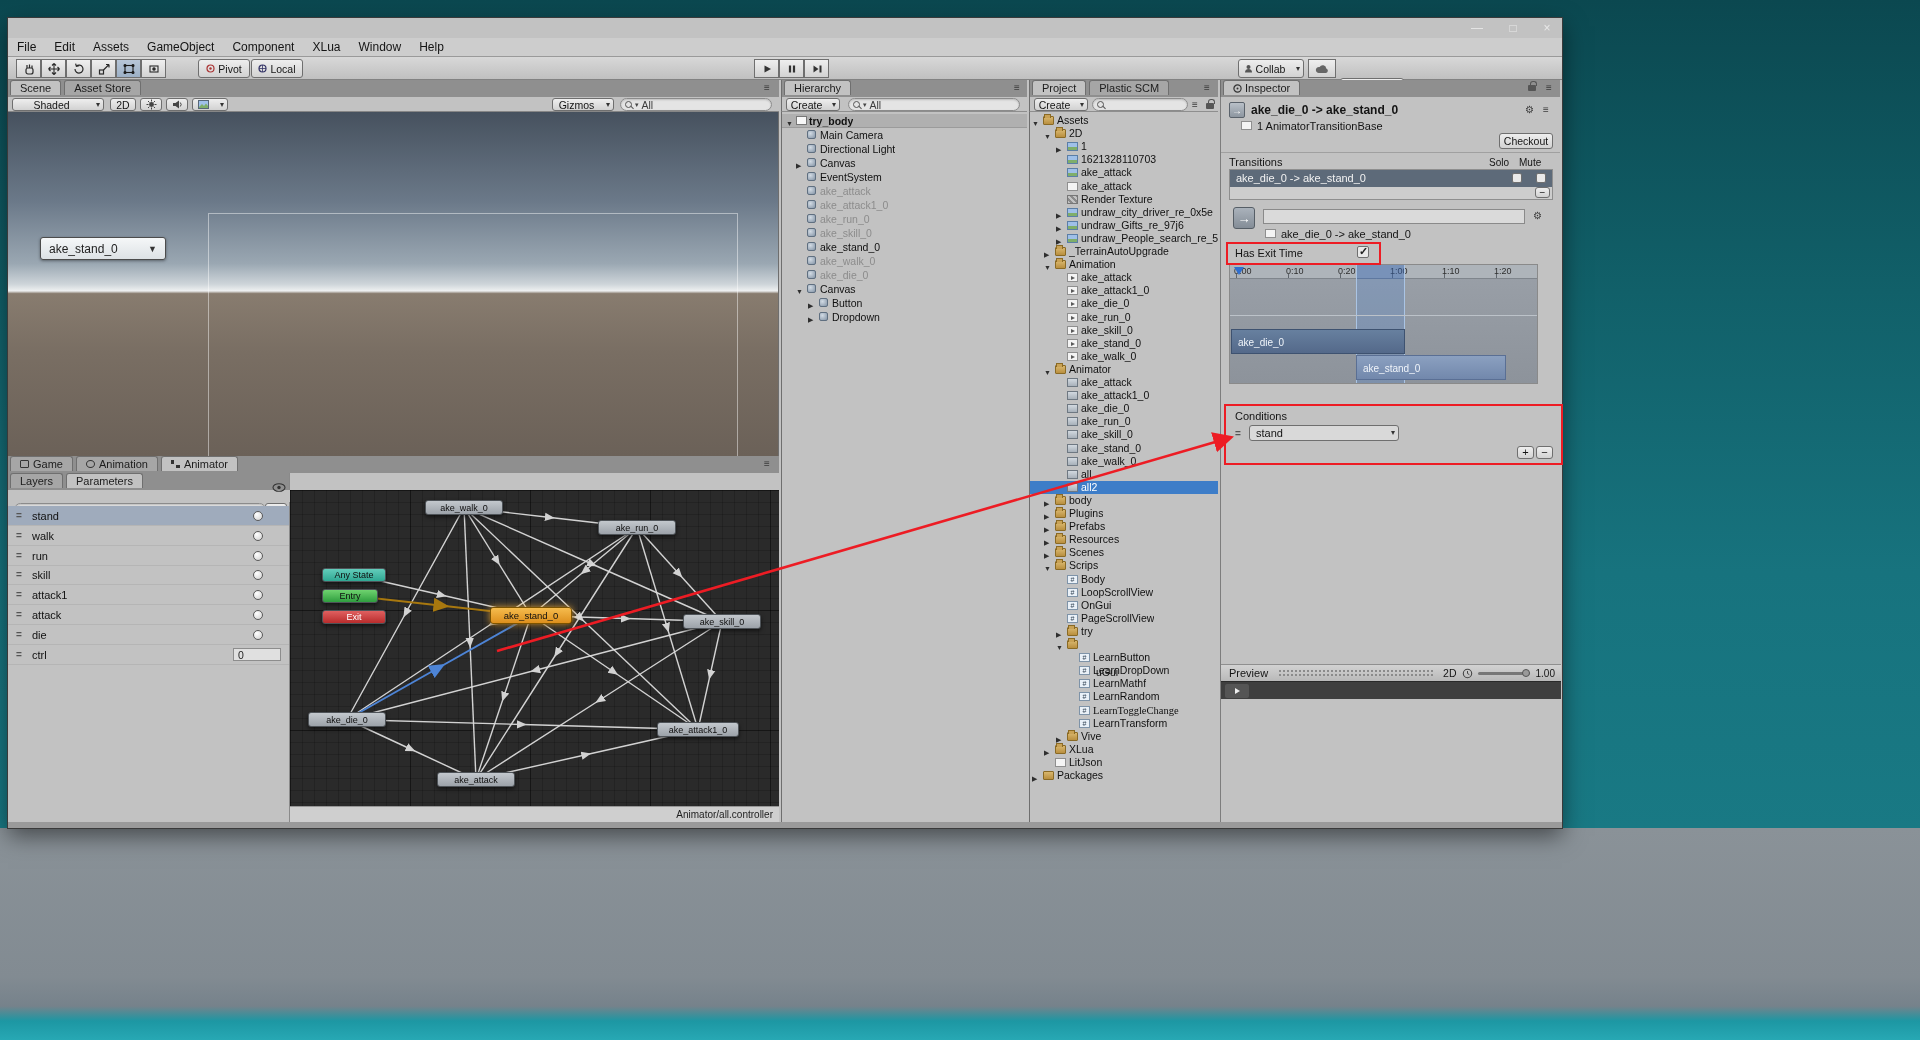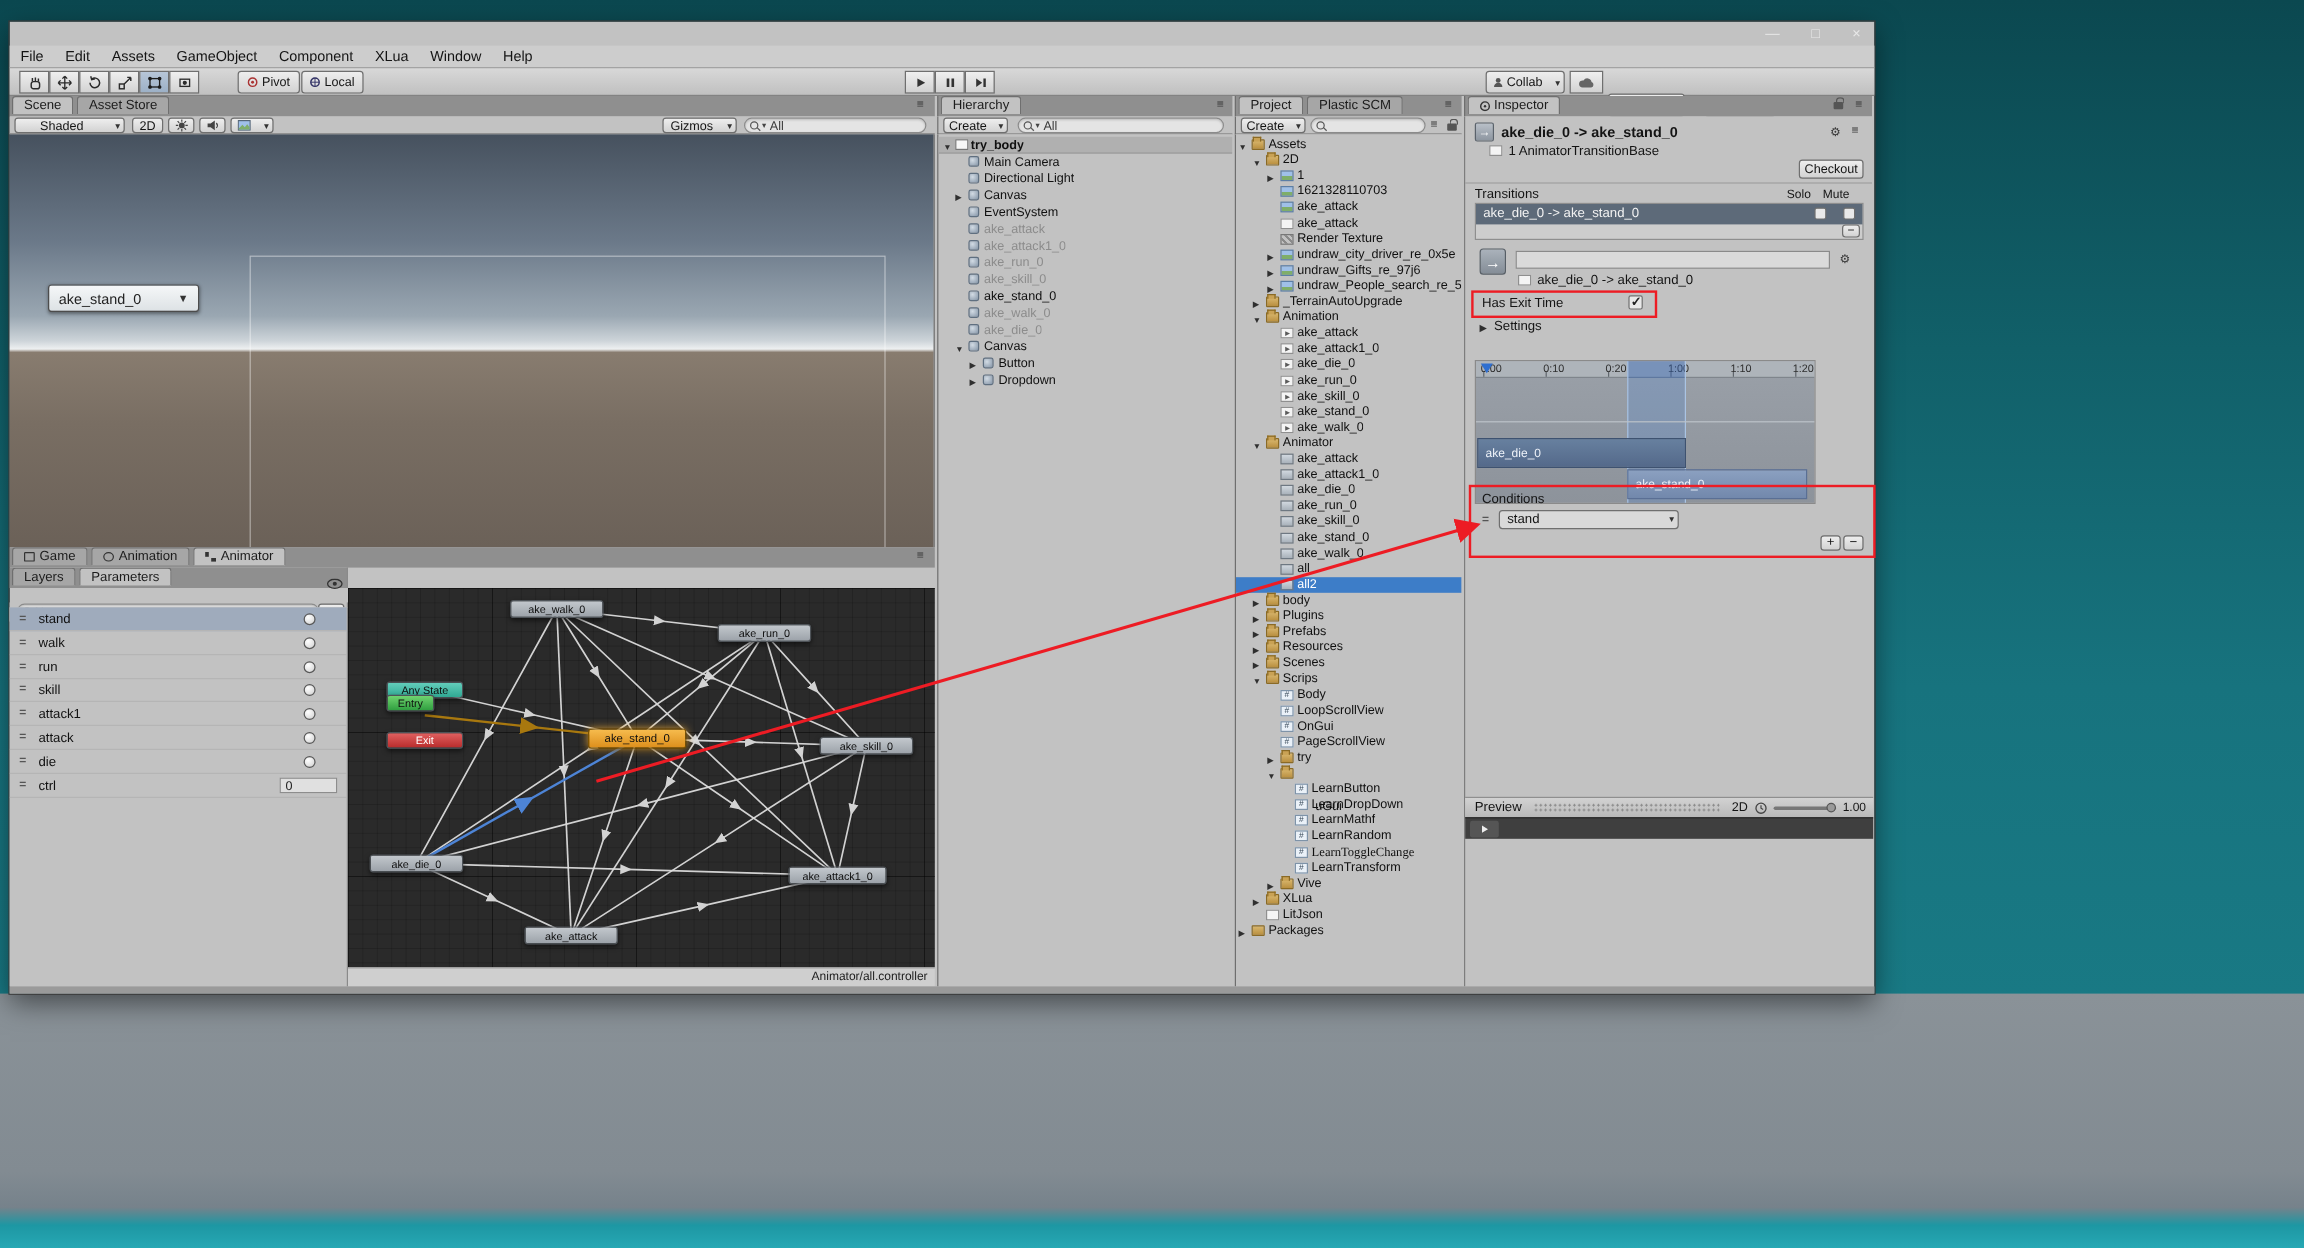--- a/index.html
+++ b/index.html
@@ -94,21 +94,21 @@
 .ic-rt{background:repeating-linear-gradient(45deg,#c2c2c2 0 2px,#8a8a8a 2px 4px);border:1px solid #777}
 .ic-go{width:9px;height:9px;background:radial-gradient(circle at 35% 35%,#d2dbe4,#8494a6);border:1px solid #5f6f80;border-radius:2px}
 .ic-scene{background:#f7f7f7;border:1px solid #777}
 
 .insp{position:absolute;left:1220px;top:97px;width:340px;height:725px;background:#c2c2c2;border-left:1px solid #7d7d7d}
 .ilabel{position:absolute;font-size:11px;color:#141414;white-space:nowrap}
 .cb{position:absolute;width:12px;height:12px;background:#e9e9e9;border:1px solid #6f6f6f;border-radius:2px}
 .cb.checked::after{content:"✓";position:absolute;left:1px;top:-2px;font-size:11px;font-weight:bold;color:#222}
 .translist{position:absolute;left:8px;top:72px;width:324px;height:31px;border:1px solid #8e8e8e;background:#cdcdcd}
 .transrow{position:absolute;left:0;top:0;width:100%;height:17px;background:#5d6a79;color:#f2f2f2;font-size:11px;line-height:17px;padding-left:6px}
-.tl{position:absolute;left:8px;top:203px;width:284px;height:120px;border:1px solid #8a8a8a;background:linear-gradient(#9aa0a8,#8d939b)}
+.tl{position:absolute;left:8px;top:167px;width:309px;height:120px;border:1px solid #8a8a8a;background:linear-gradient(#9aa0a8,#8d939b)}
 .tl-ruler{position:absolute;left:0;top:0;width:100%;height:14px;background:#aeb4ba;border-bottom:1px solid #7f858c}
 .tl-lab{position:absolute;top:1px;font-size:9px;color:#2e2e2e}
 .tl-tick{position:absolute;bottom:0;width:1px;height:4px;background:#5f656c}
 .tlbar{position:absolute;height:25px;font-size:10px;color:#f0f4fa;line-height:25px;padding-left:6px;border:1px solid #3e5270}
 .prevhead{position:absolute;left:0;top:567px;width:340px;height:17px;background:linear-gradient(#d2d2d2,#b9b9b9);border-top:1px solid #8f8f8f;display:flex;align-items:center;font-size:11px;color:#141414}
 .dots{height:8px;background-image:radial-gradient(#8b8b8b 1px,transparent 1.1px);background-size:4px 4px;flex:1;margin:0 10px}
 .playstrip{position:absolute;left:0;top:584px;width:340px;height:18px;background:#3f3f3f;border-top:1px solid #2a2a2a}
 .blackbox{position:absolute;left:0;top:602px;width:340px;height:123px;background:linear-gradient(#171717,#060606);overflow:hidden}
 .pv-msg{position:absolute;left:0;width:100%;text-align:center;color:#ececec;font-size:10.5px;font-weight:bold}
 .wm{color:rgba(195,195,195,.6);position:absolute}
@@ -411,21 +411,21 @@
         <path d="M432 131.5 L420 185.5 L408 239.5" stroke="#dcdcdc" stroke-width="1.4" fill="none" opacity="0.95" marker-mid="url(#aw)"></path>
         <path d="M57 229.5 L121.5 259.5 L186 289.5" stroke="#dcdcdc" stroke-width="1.4" fill="none" opacity="0.95" marker-mid="url(#aw)"></path>
         <path d="M57 229.5 L232.5 234.5 L408 239.5" stroke="#dcdcdc" stroke-width="1.4" fill="none" opacity="0.95" marker-mid="url(#aw)"></path>
         <path d="M186 289.5 L297 264.5 L408 239.5" stroke="#dcdcdc" stroke-width="1.4" fill="none" opacity="0.95" marker-mid="url(#aw)"></path>
         <path d="M64 85 L152.5 105.25 L241 125.5" stroke="#dcdcdc" stroke-width="1.4" fill="none" opacity="0.95" marker-mid="url(#aw)"></path>
         <path d="M64 106 L152.5 115.75 L241 125.5" stroke="#a8780f" stroke-width="2" fill="none" marker-mid="url(#ao)"></path>
         <path d="M57 229.5 L149 177.5 L241 125.5" stroke="#4d84d6" stroke-width="2" fill="none" marker-mid="url(#ab)"></path>
       </svg>
     <div id="graph-nodes">
         <div class="node teal" style="left: 32px; top: 78px; width: 64px; height: 14px;">Any State</div>
-        <div class="node green" style="left: 32px; top: 89px; width: 40px; height: 14px;">Entry</div>
+        <div class="node green" style="left: 32px; top: 99px; width: 56px; height: 14px;">Entry</div>
         <div class="node red" style="left: 32px; top: 120px; width: 64px; height: 14px;">Exit</div>
         <div class="node " style="left: 135px; top: 10px; width: 78px; height: 15px;">ake_walk_0</div>
         <div class="node " style="left: 308px; top: 30px; width: 78px; height: 15px;">ake_run_0</div>
         <div class="node orange" style="left: 200px; top: 117px; width: 82px; height: 17px;">ake_stand_0</div>
         <div class="node " style="left: 393px; top: 124px; width: 78px; height: 15px;">ake_skill_0</div>
         <div class="node " style="left: 18px; top: 222px; width: 78px; height: 15px;">ake_die_0</div>
         <div class="node " style="left: 367px; top: 232px; width: 82px; height: 15px;">ake_attack1_0</div>
         <div class="node " style="left: 147px; top: 282px; width: 78px; height: 15px;">ake_attack</div>
       </div>
   </div>

